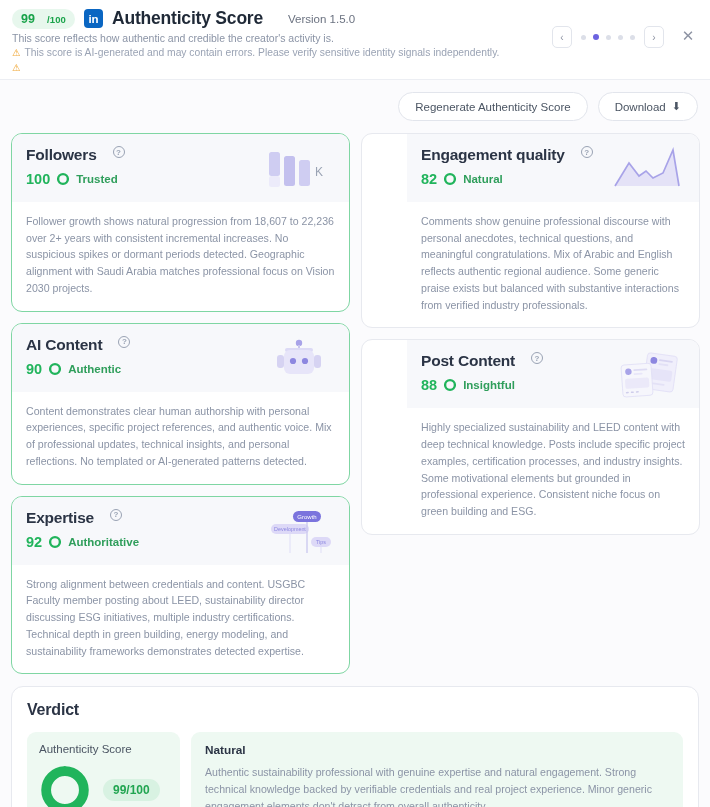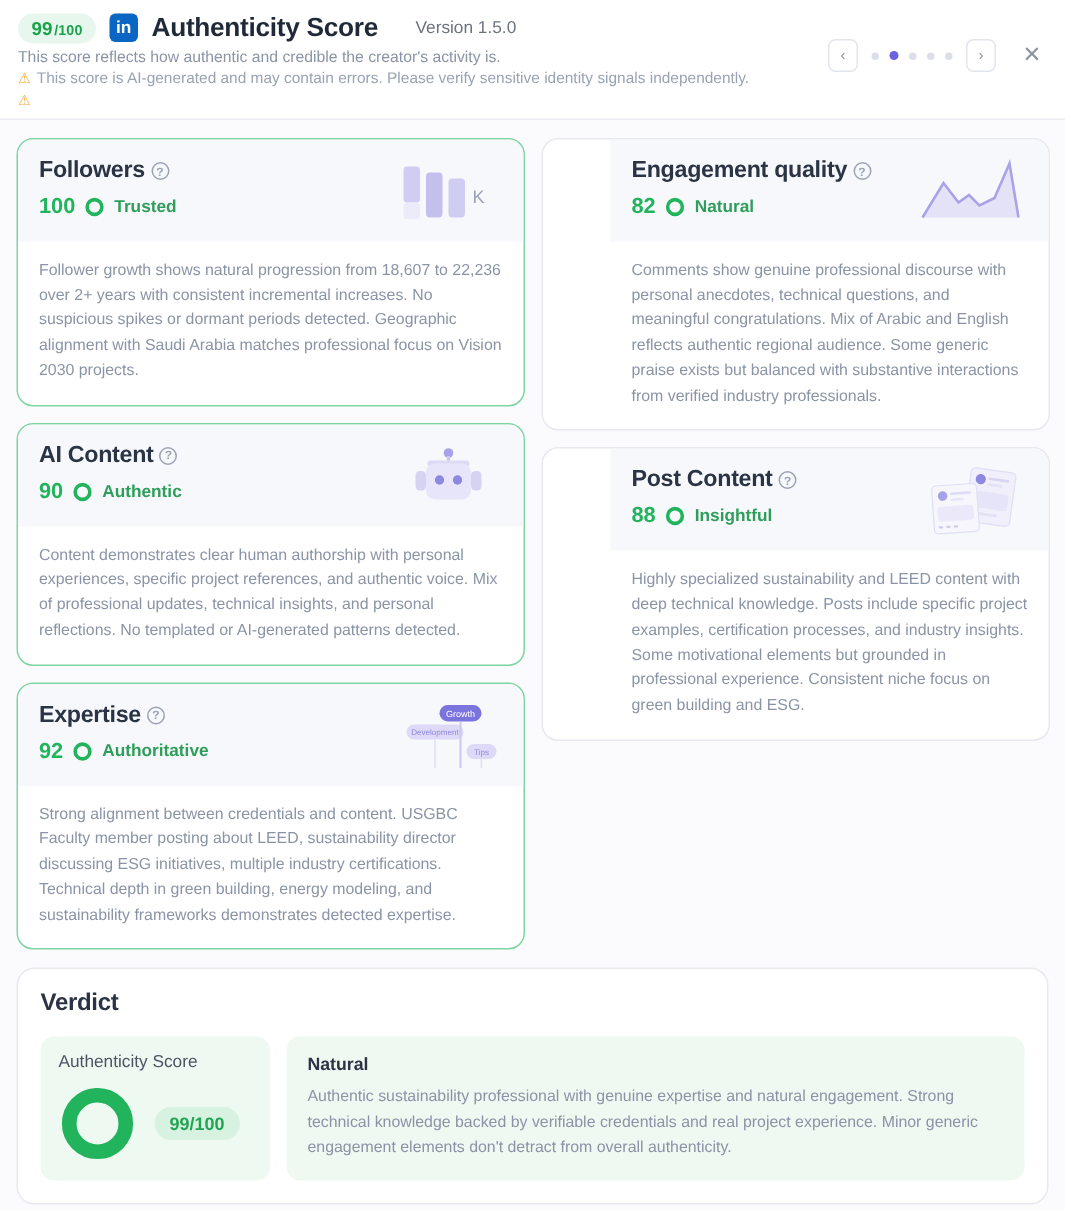--- a/index.html
+++ b/index.html
@@ -17,21 +17,21 @@
     background: #ffffff;
     padding: 8px 12px 6px 12px;
     border-bottom: 1px solid #eceef3;
     height: 80px;
   }
   .title-row { display: flex; align-items: center; gap: 9px; }
   .score-pill {
     background: #e7f7ed; color: #19a34a;
     border-radius: 11px; padding: 3px 9px 3px 9px;
     font-size: 12.5px; font-weight: 700; letter-spacing: .1px;
-    display: flex; align-items: baseline; gap: 1px;
+    display: flex; align-items: baseline; gap: 12px;
   }
   .score-pill .denom { font-size: 9.5px; font-weight: 600; }
   .li-badge {
     width: 19px; height: 19px; border-radius: 4px;
     background: #0a66c2; color: #fff;
     font-size: 11.5px; font-weight: 700;
     display: flex; align-items: center; justify-content: center;
     font-family: "Liberation Sans", sans-serif;
   }
   .app-title { font-size: 17.5px; font-weight: 700; color: #1f2937; letter-spacing: -.2px; }
@@ -77,21 +77,21 @@
   .col { display: flex; flex-direction: column; gap: 11px; }
   .card {
     background: #fff; border-radius: 11px; overflow: hidden;
   }
   .card.green { border: 1.4px solid #7fd6a3; }
   .card.gray  { border: 1.2px solid #e7e9ef; padding-left: 45px; }
   .card-head {
     background: #f7f8fb; padding: 12px 14px 11px 14px; position: relative;
     min-height: 68px;
   }
-  .card-title-row { display: flex; align-items: center; gap: 4px; }
+  .card-title-row { display: flex; gap: 16px; }
   .card-title { font-size: 15.5px; font-weight: 700; color: #2b3445; letter-spacing: -.2px; }
   .q-ico {
     width: 12px; height: 12px; border-radius: 50%;
     border: 1.1px solid #9aa3b4; color: #9aa3b4;
     font-size: 8px; display: flex; align-items: center; justify-content: center;
     font-weight: 700;
   }
   .metric-row { display: flex; align-items: center; gap: 6px; margin-top: 7px; }
   .metric-val { font-size: 14.5px; font-weight: 600; color: #21b45c; }
   .ring { width: 14px; height: 14px; flex: 0 0 14px; }
@@ -156,20 +156,29 @@
         <span class="dot active"></span>
         <span class="dot"></span>
         <span class="dot"></span>
         <span class="dot"></span>
       </div>
       <div class="pg-btn">›</div>
     </div>
     <div class="close-btn">✕</div>
   </div>
 
+  <div class="actions">
+    <div class="btn">
+      <span>Regenerate Authenticity Score</span>
+    </div>
+    <div class="btn">
+      <span>Download</span>
+      <span class="dl-ico">⬇</span>
+    </div>
+  </div>
 
   <div class="grid">
 
     <div class="col">
 
       <div class="card green">
         <div class="card-head">
           <div class="card-title-row">
             <span class="card-title">Followers</span>
             <span class="q-ico">?</span>

